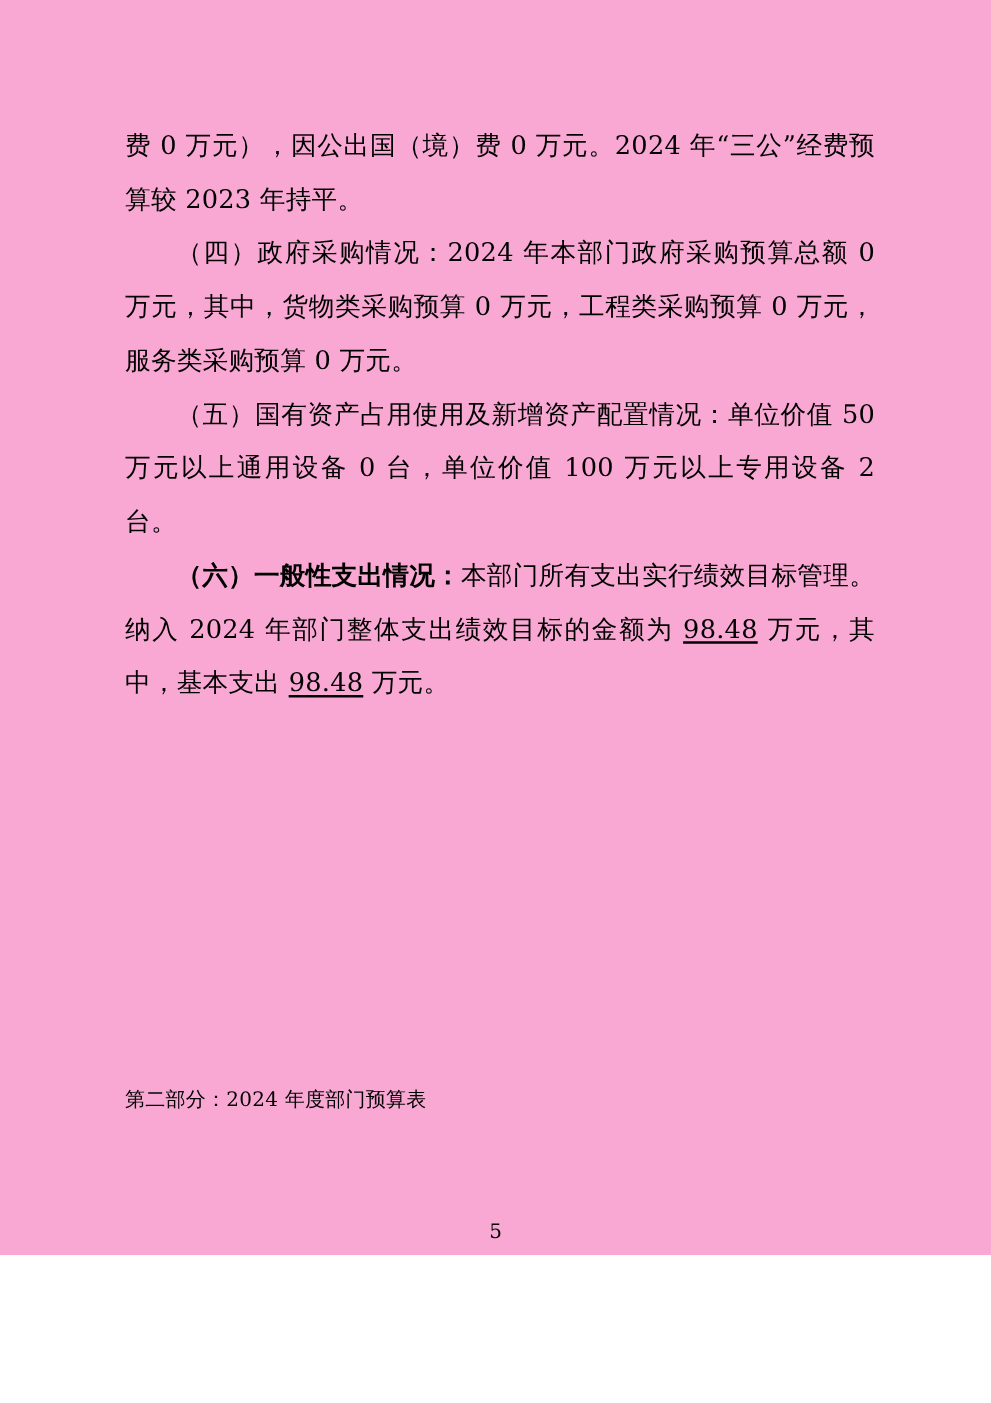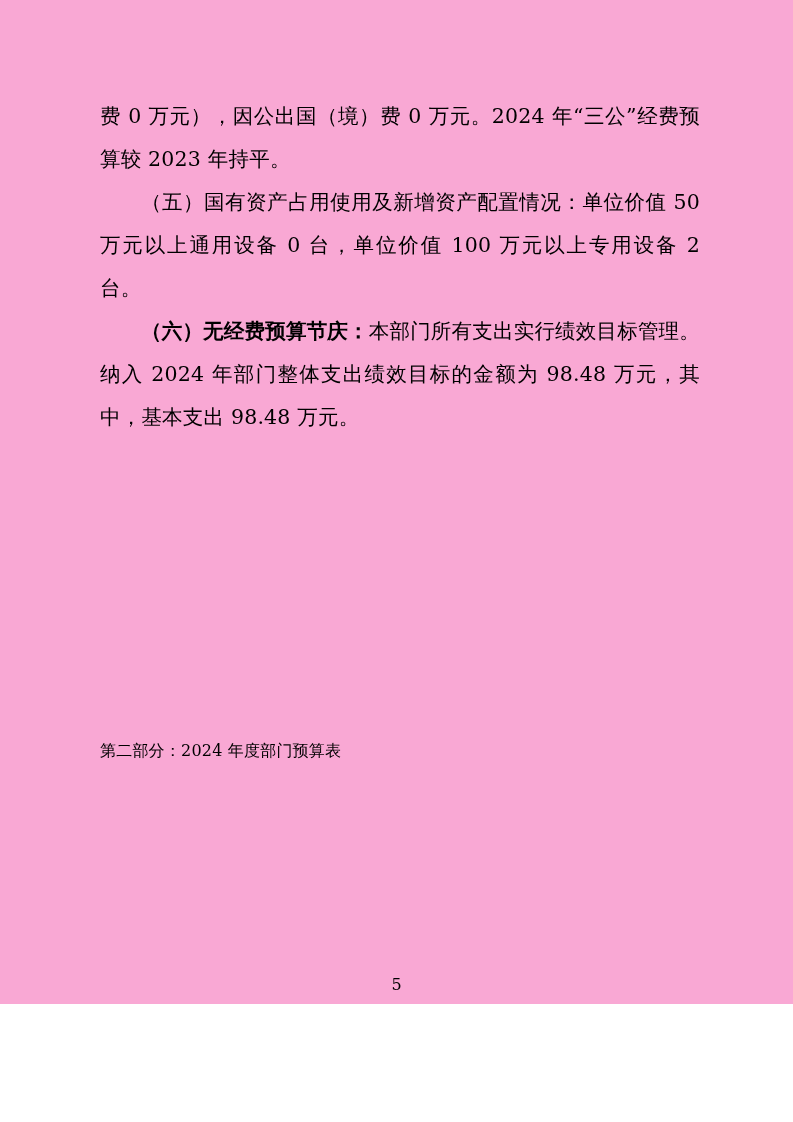--- a/index.html
+++ b/index.html
@@ -34,20 +34,21 @@
     margin: 0 0 0 0;
     white-space: pre-wrap;
   }
   .indent {
     text-indent: 41px;
   }
   .bold-lead {
     font-weight: bold;
   }
   .underline {
+    text-decoration: underline;
     text-underline-offset: 3px;
   }
   .spacer-block {
     height: 290px;
   }
   .part-two {
     font-size: 16px;
     line-height: 43px;
     text-indent: 0;
   }
@@ -64,24 +65,25 @@
 </head>
 <body>
 
 <div class="page">
 
   <div class="content">
 
     <p class="para">费 0 万元），因公出国（境）费 0 万元。2024 年“三公”经费预算较 2023 年持平。</p>
 
 
+    <p class="para indent">（四）政府采购情况：2024 年本部门政府采购预算总额 0 万元，其中，货物类采购预算 0 万元，工程类采购预算 0 万元，服务类采购预算 0 万元。</p>
 
     <p class="para indent">（五）国有资产占用使用及新增资产配置情况：单位价值 50 万元以上通用设备 0 台，单位价值 100 万元以上专用设备 2 台。</p>
 
-    <p class="para indent"><span class="bold-lead">（六）无经费预算节庆：</span><span>本部门所有支出实行绩效目标管理。纳入 2024 年部门整体支出绩效目标的金额为 </span><span class="underline">98.48</span><span> 万元，其中，基本支出 </span><span class="underline">98.48</span><span> 万元。</span></p>
+    <p class="para indent"><span class="bold-lead">（六）一般性支出情况：</span><span>本部门所有支出实行绩效目标管理。纳入 2024 年部门整体支出绩效目标的金额为 </span><span class="underline">98.48</span><span> 万元，其中，基本支出 </span><span class="underline">98.48</span><span> 万元。</span></p>
 
     <div class="spacer-block"></div>
 
     <p class="para part-two">第二部分：2024 年度部门预算表</p>
 
   </div>
 
   <div class="page-number">5</div>
 
 </div>

